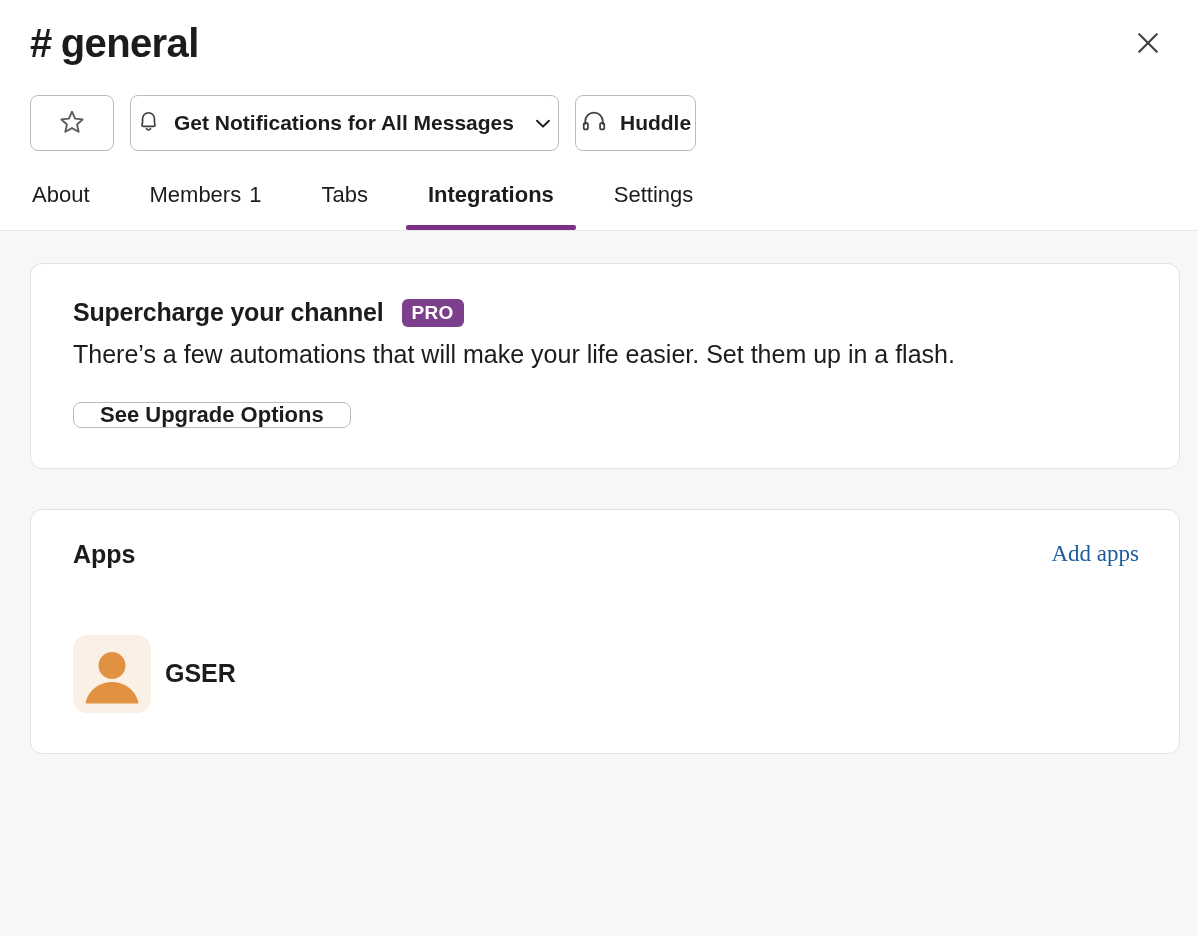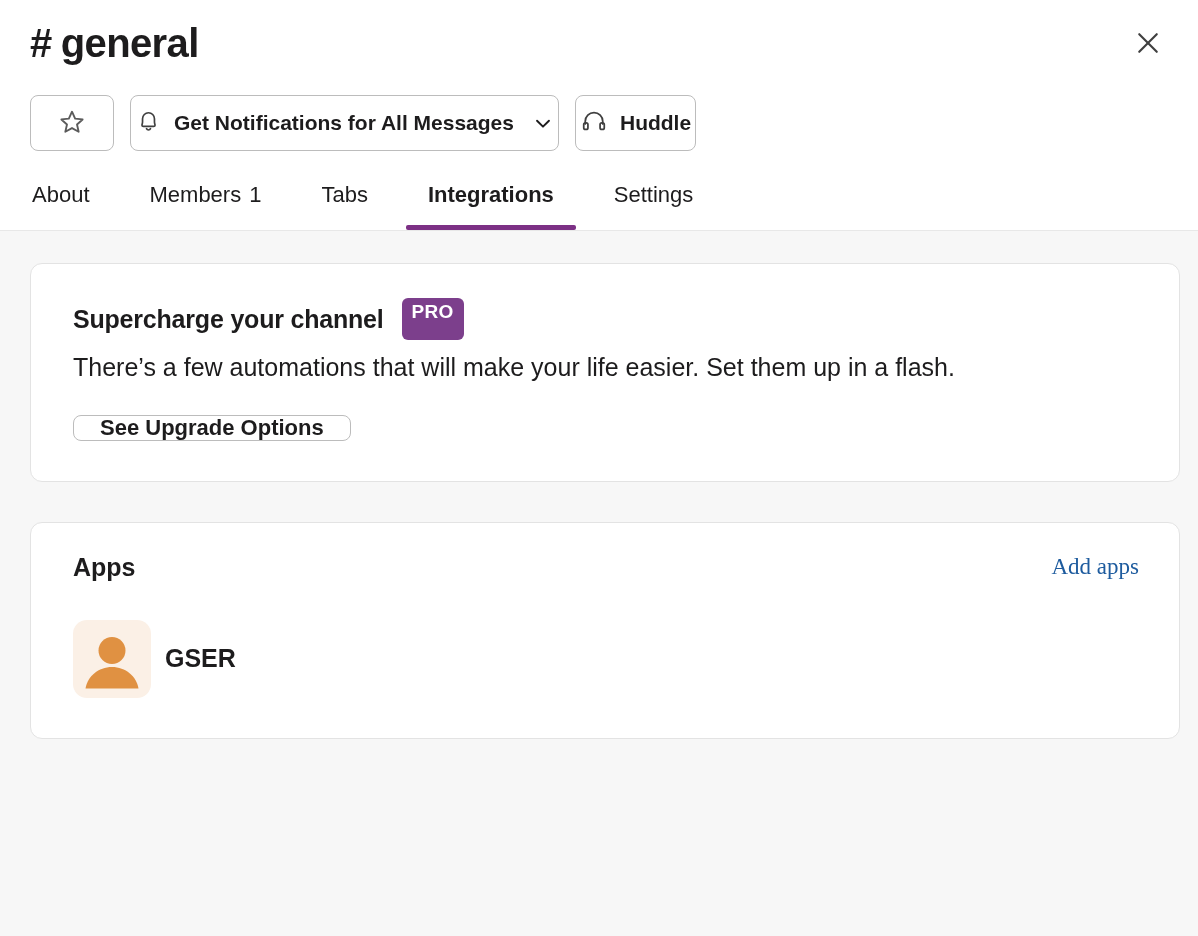--- a/index.html
+++ b/index.html
@@ -132,36 +132,36 @@
   .card {
     background: #ffffff;
     border: 1px solid #e3e3e3;
     border-radius: 12px;
     margin-bottom: 40px;
   }
   .card-upgrade { padding: 34px 40px 40px 42px; }
   .card-apps { padding: 30px 40px 40px 42px; }
 
   .card-title-row {
-    display: flex; align-items: center;
+    display: flex; align-items: flex-end;
     gap: 18px;
     margin-bottom: 10px;
   }
   .card-title {
     font-size: 25px;
     font-weight: 700;
     color: #1d1c1d;
     letter-spacing: -0.2px;
   }
   .pro-badge {
     background: var(--pro-bg, #7c3f8c);
     color: #ffffff;
     font-size: 19px;
     font-weight: 700;
-    padding: 4px 10px 19px 10px;
+    padding: 4px 10px 5px 10px;
     border-radius: 6px;
     letter-spacing: 0.3px;
     line-height: 1;
   }
   .card-body {
     font-size: 25px;
     color: #1d1c1d;
     line-height: 1.38;
     font-weight: 400;
     max-width: 1065px;
@@ -176,21 +176,21 @@
     font-weight: 700;
     color: #1d1c1d;
     padding: 1px 26px;
     cursor: pointer;
     line-height: 1;
   }
 
   .apps-header {
     display: flex; align-items: center;
     justify-content: space-between;
-    margin-bottom: 38px;
+    margin-bottom: 66px;
   }
   .apps-title {
     font-size: 25px;
     font-weight: 700;
     color: #1d1c1d;
   }
   .link-btn {
     font-size: 23px;
     color: var(--link, #1d5b9e);
     background: none; border: none;

